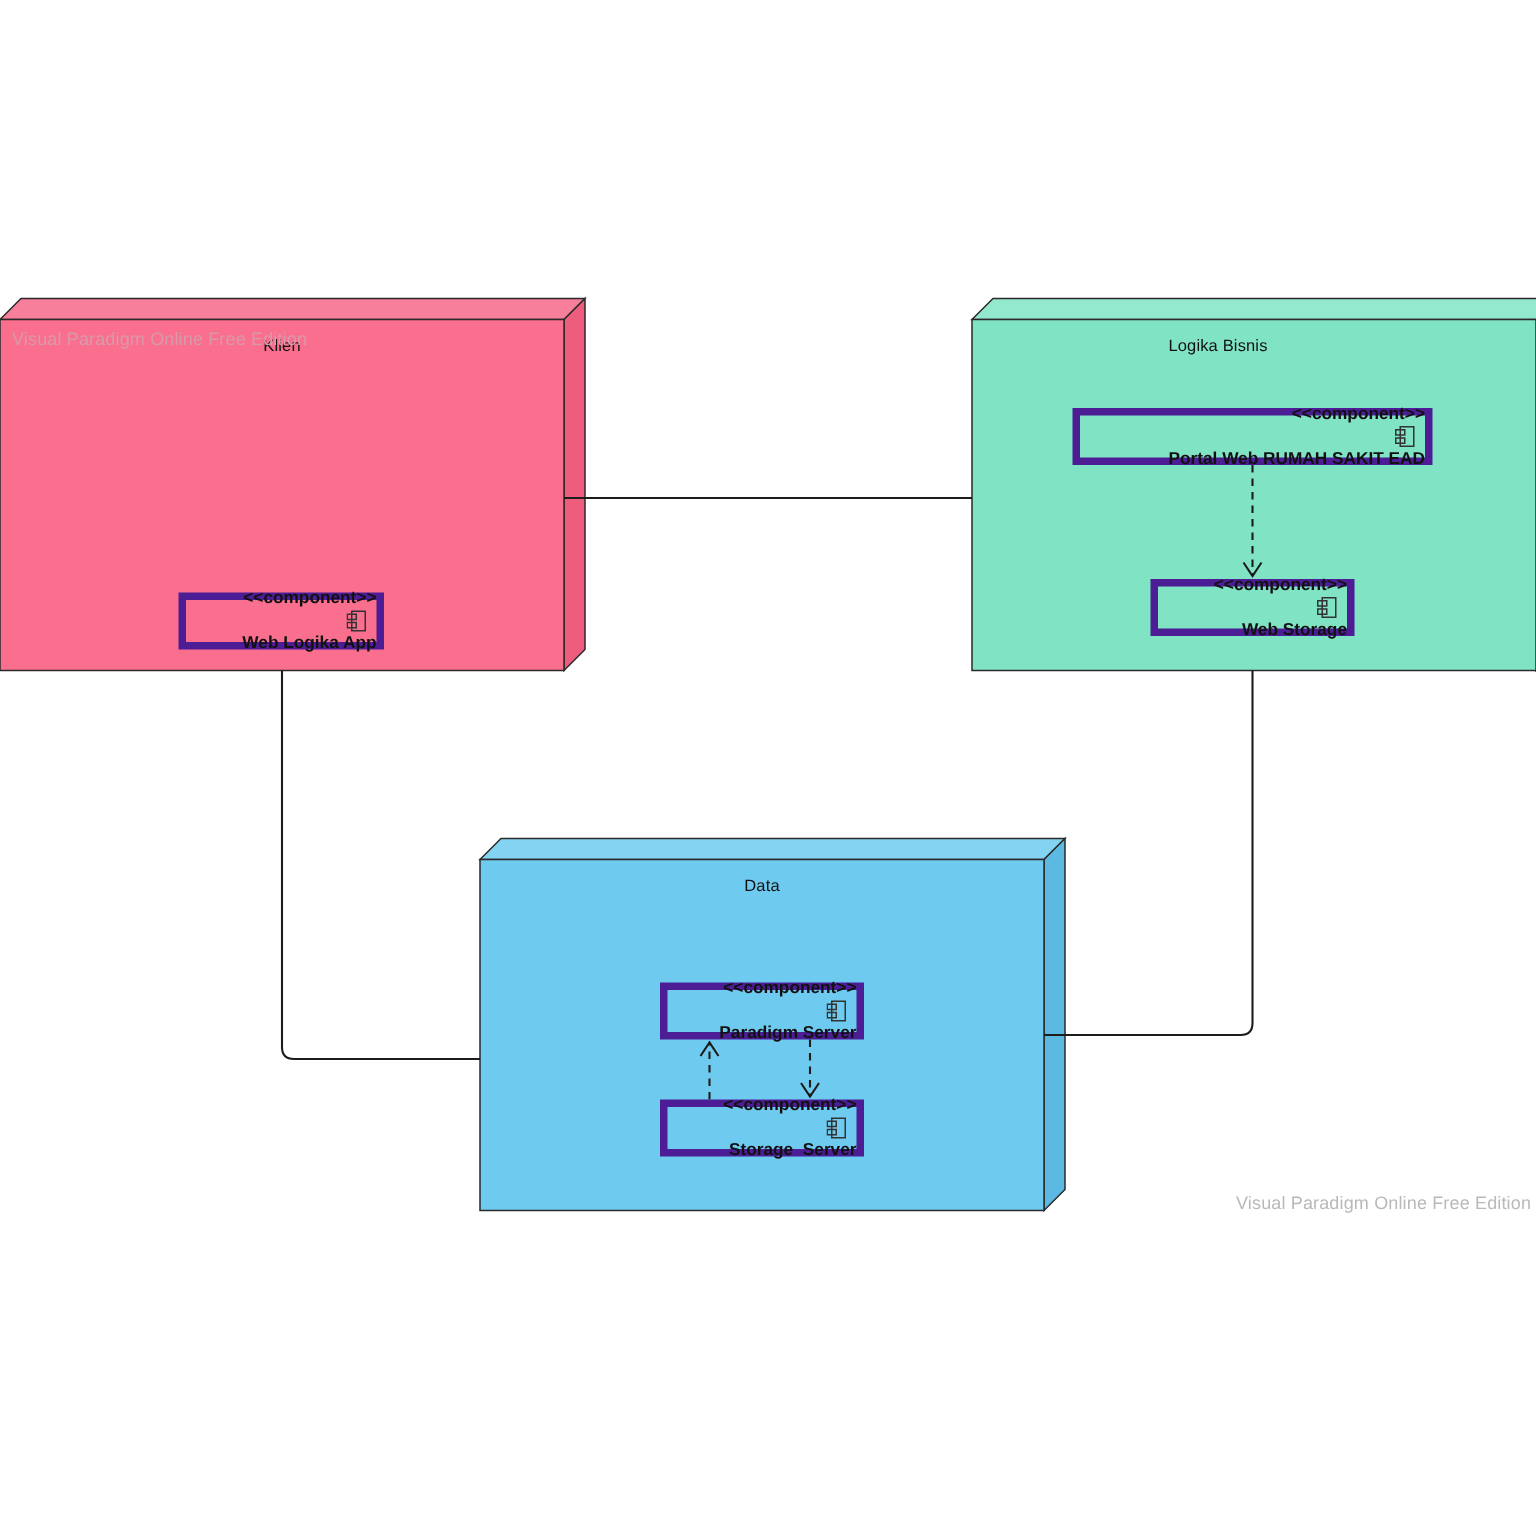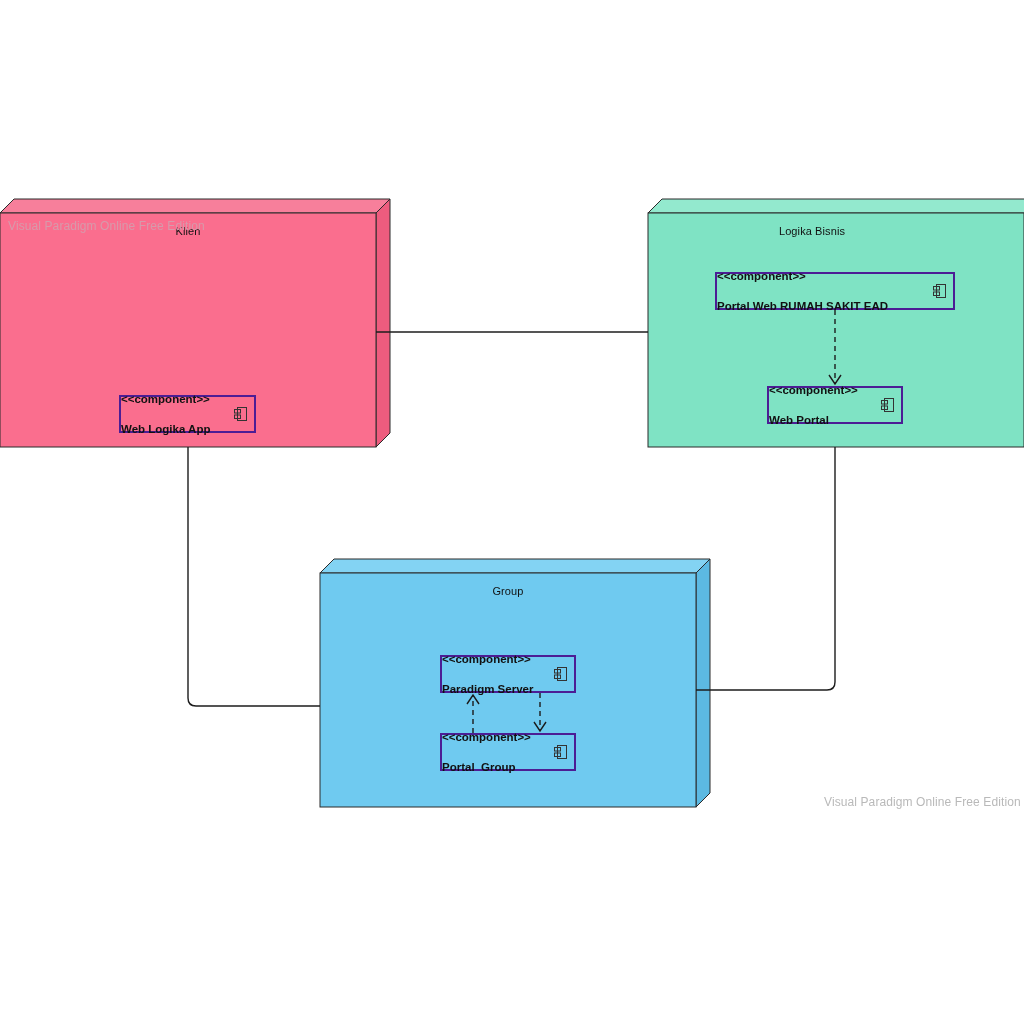--- a/index.html
+++ b/index.html
@@ -33,25 +33,25 @@
     font-size: 11px;
     font-weight: normal;
     color: #111111;
     text-align: center;
     white-space: nowrap;
     letter-spacing: 0.1px;
   }
   .comp-box {
     position: absolute;
     box-sizing: border-box;
-    border: 2px solid #4c1d95;
+    border: 5px solid #4c1d95;
     background: transparent;
     display: flex;
     flex-direction: column;
-    align-items: flex-start;
+    align-items: flex-end;
     justify-content: center;
   }
   .comp-stereotype {
     font-size: 11.5px;
     font-weight: bold;
     color: #111111;
     line-height: 14px;
     white-space: nowrap;
   }
   .comp-name {
@@ -109,21 +109,21 @@
       <polyline points="829,375 835,384 841,375" fill="none" stroke="#1c1c1c" stroke-width="1.4"></polyline>
       <path d="M 473 733 L 473 695" fill="none" stroke="#1c1c1c" stroke-width="1.4" stroke-dasharray="5,4"></path>
       <polyline points="467,704 473,695 479,704" fill="none" stroke="#1c1c1c" stroke-width="1.4"></polyline>
       <path d="M 540 693 L 540 731" fill="none" stroke="#1c1c1c" stroke-width="1.4" stroke-dasharray="5,4"></path>
       <polyline points="534,722 540,731 546,722" fill="none" stroke="#1c1c1c" stroke-width="1.4"></polyline>
     </svg>
 
   <div id="node-labels">
       <div class="node-label" style="left: 0px; top: 225px; width: 376px;">Klien</div>
       <div class="node-label" style="left: 648px; top: 225px; width: 328px;">Logika Bisnis</div>
-      <div class="node-label" style="left: 320px; top: 585px; width: 376px;">Group</div>
+      <div class="node-label" style="left: 320px; top: 585px; width: 376px;">Data</div>
     </div>
 
   <div id="component-boxes">
       <div class="comp-box" style="left: 119px; top: 395px; width: 137px; height: 38px;">
         <div class="comp-stereotype">&lt;&lt;component&gt;&gt;</div>
         <div class="comp-name">Web Logika App</div>
         <svg class="comp-icon" viewBox="0 0 14 16">
           <rect x="3.5" y="1.5" width="9" height="13" fill="none" stroke="#333" stroke-width="1"></rect>
           <rect x="0.5" y="3.5" width="6" height="3.5" fill="none" stroke="#333" stroke-width="1"></rect>
           <rect x="0.5" y="9" width="6" height="3.5" fill="none" stroke="#333" stroke-width="1"></rect>
@@ -133,39 +133,39 @@
         <div class="comp-stereotype">&lt;&lt;component&gt;&gt;</div>
         <div class="comp-name">Portal Web RUMAH SAKIT EAD</div>
         <svg class="comp-icon" viewBox="0 0 14 16">
           <rect x="3.5" y="1.5" width="9" height="13" fill="none" stroke="#333" stroke-width="1"></rect>
           <rect x="0.5" y="3.5" width="6" height="3.5" fill="none" stroke="#333" stroke-width="1"></rect>
           <rect x="0.5" y="9" width="6" height="3.5" fill="none" stroke="#333" stroke-width="1"></rect>
         </svg>
       </div>
       <div class="comp-box" style="left: 767px; top: 386px; width: 136px; height: 38px;">
         <div class="comp-stereotype">&lt;&lt;component&gt;&gt;</div>
-        <div class="comp-name">Web Portal</div>
+        <div class="comp-name">Web Storage</div>
         <svg class="comp-icon" viewBox="0 0 14 16">
           <rect x="3.5" y="1.5" width="9" height="13" fill="none" stroke="#333" stroke-width="1"></rect>
           <rect x="0.5" y="3.5" width="6" height="3.5" fill="none" stroke="#333" stroke-width="1"></rect>
           <rect x="0.5" y="9" width="6" height="3.5" fill="none" stroke="#333" stroke-width="1"></rect>
         </svg>
       </div>
       <div class="comp-box" style="left: 440px; top: 655px; width: 136px; height: 38px;">
         <div class="comp-stereotype">&lt;&lt;component&gt;&gt;</div>
         <div class="comp-name">Paradigm Server</div>
         <svg class="comp-icon" viewBox="0 0 14 16">
           <rect x="3.5" y="1.5" width="9" height="13" fill="none" stroke="#333" stroke-width="1"></rect>
           <rect x="0.5" y="3.5" width="6" height="3.5" fill="none" stroke="#333" stroke-width="1"></rect>
           <rect x="0.5" y="9" width="6" height="3.5" fill="none" stroke="#333" stroke-width="1"></rect>
         </svg>
       </div>
       <div class="comp-box" style="left: 440px; top: 733px; width: 136px; height: 38px;">
         <div class="comp-stereotype">&lt;&lt;component&gt;&gt;</div>
-        <div class="comp-name">Portal  Group</div>
+        <div class="comp-name">Storage  Server</div>
         <svg class="comp-icon" viewBox="0 0 14 16">
           <rect x="3.5" y="1.5" width="9" height="13" fill="none" stroke="#333" stroke-width="1"></rect>
           <rect x="0.5" y="3.5" width="6" height="3.5" fill="none" stroke="#333" stroke-width="1"></rect>
           <rect x="0.5" y="9" width="6" height="3.5" fill="none" stroke="#333" stroke-width="1"></rect>
         </svg>
       </div>
     </div>
 
   <div class="watermark tl" id="wm-tl" style="left: 8px; top: 219px; color: rgb(215, 154, 171);">Visual Paradigm Online Free Edition</div>
   <div class="watermark" id="wm-br" style="left: 824px; top: 795px; color: rgb(185, 185, 185);">Visual Paradigm Online Free Edition</div>

